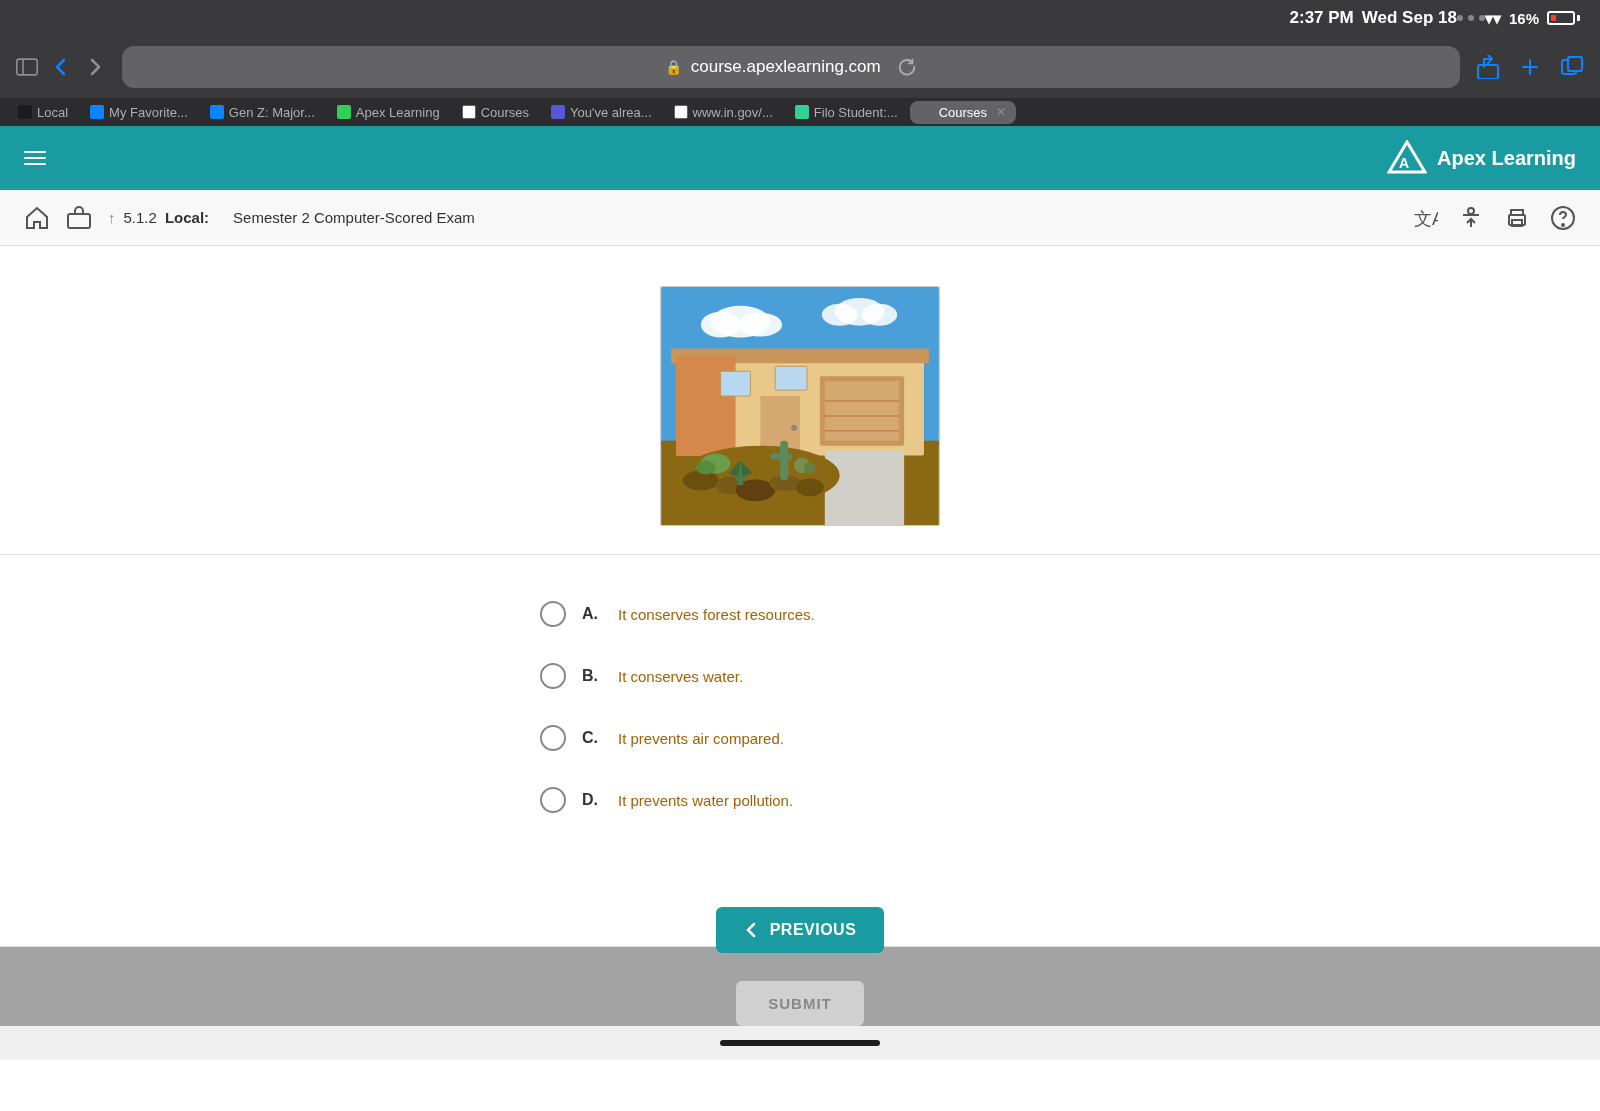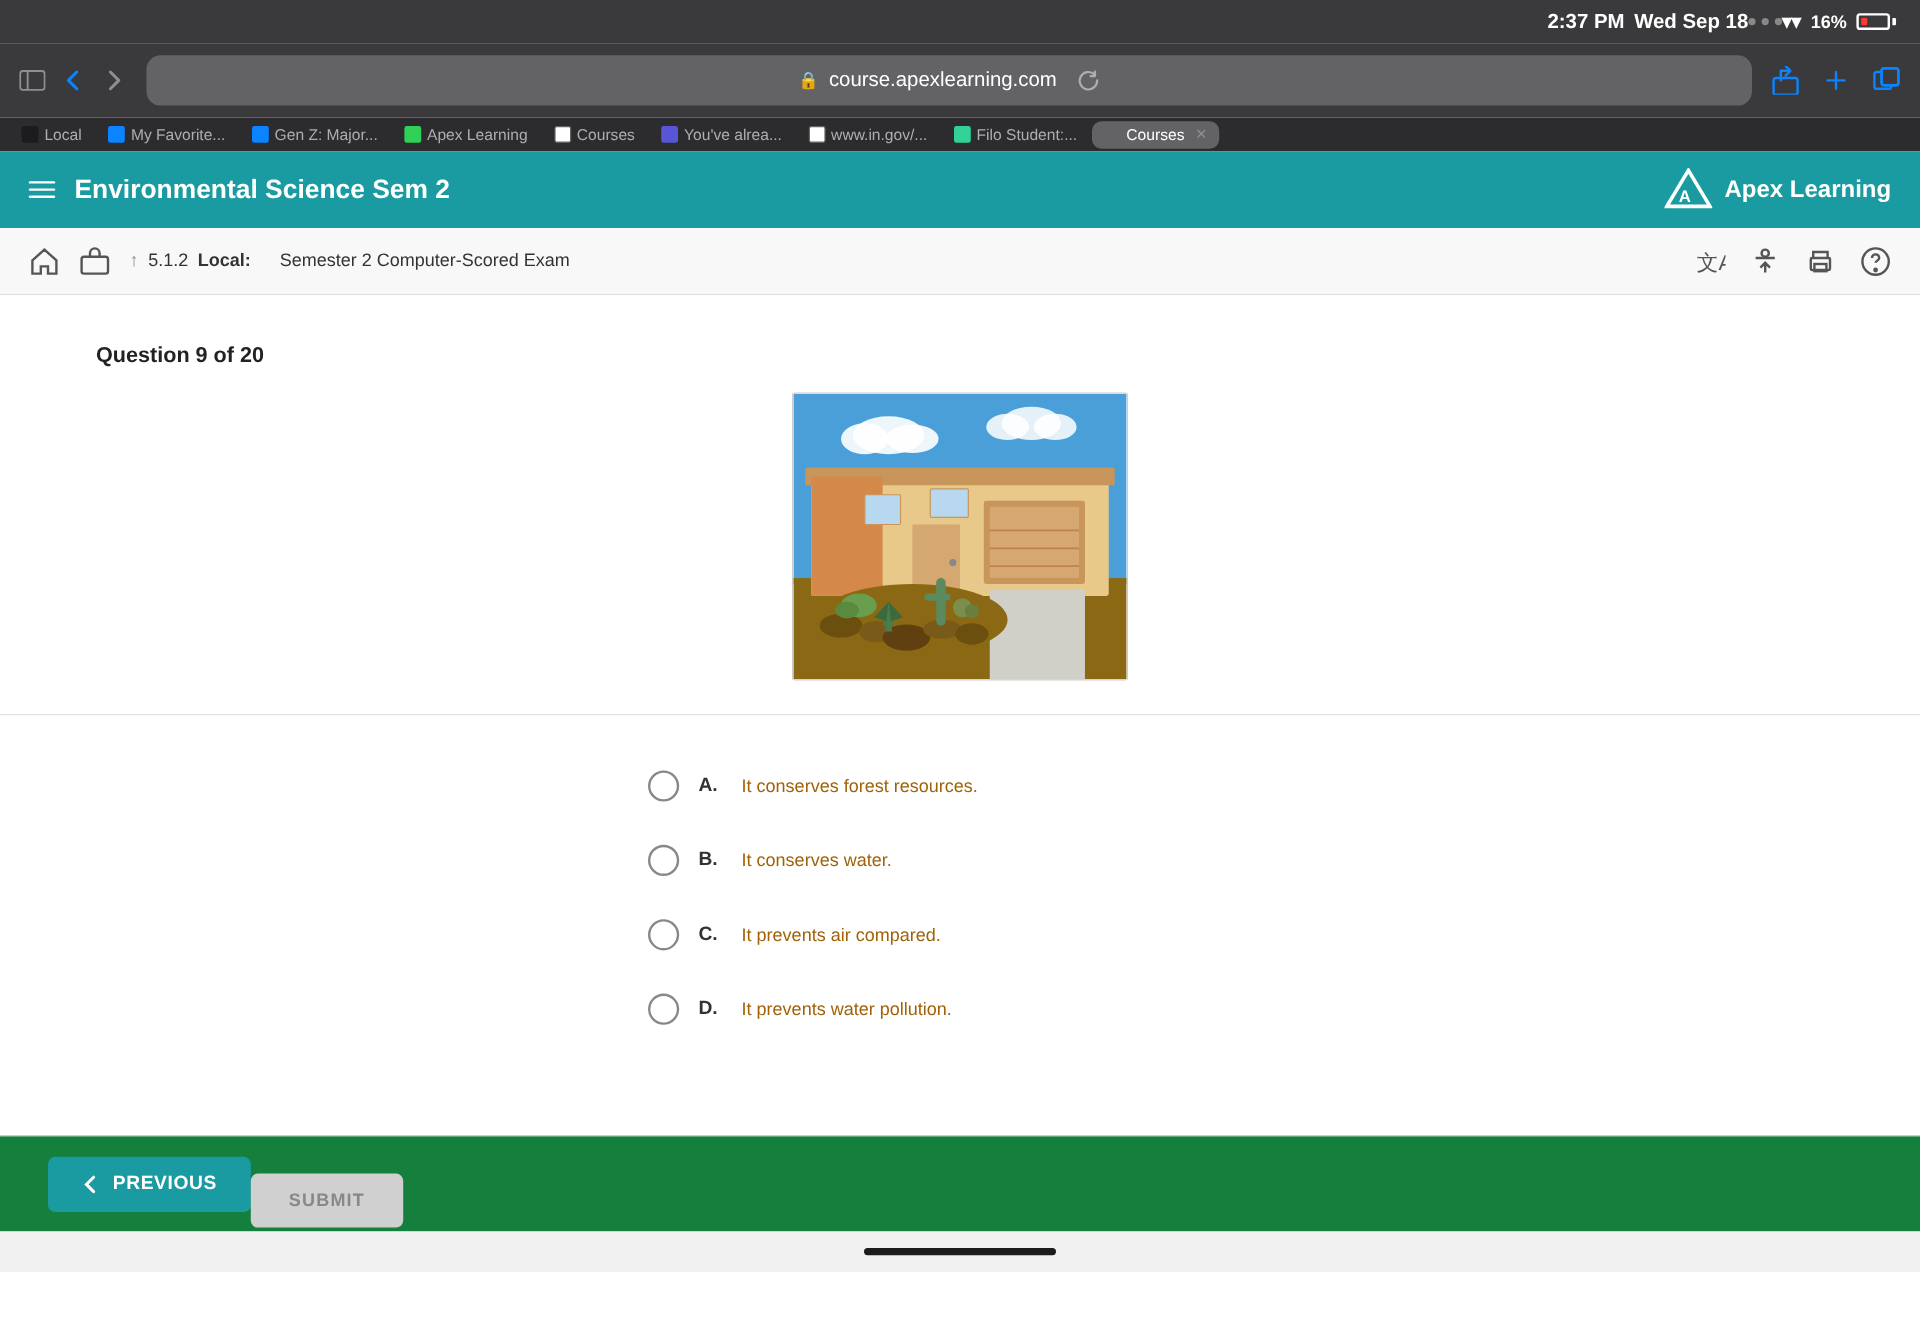--- a/index.html
+++ b/index.html
@@ -152,28 +152,29 @@
 
     
     .answer-options { display: flex; flex-direction: column; gap: 0; max-width: 600px; margin: 0 auto; padding: 0 40px; }
     .answer-option { display: flex; align-items: center; gap: 16px; padding: 18px 0; cursor: pointer; }
     .radio-button { width: 26px; height: 26px; border-radius: 50%; border: 2px solid #888; background: #fff; flex-shrink: 0; }
     .option-letter { font-weight: 700; font-size: 16px; color: #333; min-width: 20px; }
     .option-text { font-size: 15px; color: #a16207; }
 
     
     .bottom-bar {
-      background: #15803d;
+      background: #a3a3a3;
       border-top: 1px solid #e0e0e0;
       height: 80px;
       display: flex;
       align-items: center;
-      justify-content: flex-start;
+      justify-content: flex-end;
       padding: 0 40px;
       position: relative;
+      flex-direction: column;
     }
     .prev-button {
       background: #1a9ba1;
       color: #fff;
       border: none;
       border-radius: 6px;
       padding: 14px 28px;
       font-size: 16px;
       font-weight: 700;
       cursor: pointer;
@@ -319,21 +320,20 @@
   </div>
 </div>
 
 <div class="app-header">
   <div class="app-header-left">
     <div class="hamburger-icon">
       <span></span>
         <span></span>
         <span></span>
     </div>
-    <span class="app-title">Environmental Science Sem 2</span>
   </div>
   <div class="apex-logo">
     <svg class="apex-logo-icon" viewBox="0 0 40 36" fill="white">
       <polygon points="20,2 38,32 2,32" fill="none" stroke="white" stroke-width="3"></polygon>
       <text x="12" y="28" font-size="14" fill="white" font-weight="bold">A</text>
     </svg>
     <span>Apex Learning</span>
   </div>
 </div>
 
@@ -368,21 +368,20 @@
     </svg>
     <svg class="nav-tool-icon" viewBox="0 0 26 26" fill="none" stroke="#555" stroke-width="2">
       <circle cx="13" cy="13" r="11"></circle>
       <path d="M10 10c0-1.7 1.3-3 3-3s3 1.3 3 3c0 2-3 2-3 4"></path>
       <circle cx="13" cy="20" r="1" fill="#555"></circle>
     </svg>
   </div>
 </div>
 
 <div class="main-content">
-  <div class="question-number">Question 9 of 20</div>
 
   <div class="image-container">
     <div class="house-image">
       
       <svg viewBox="0 0 280 240" xmlns="http://www.w3.org/2000/svg">
 
         <rect width="280" height="160" fill="#4a9fd8"></rect>
 
         <ellipse cx="80" cy="35" rx="30" ry="16" fill="white" opacity="0.9"></ellipse>
         <ellipse cx="60" cy="38" rx="20" ry="13" fill="white" opacity="0.9"></ellipse>

